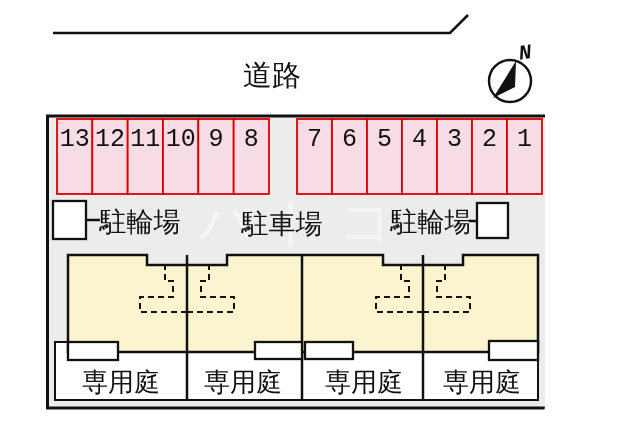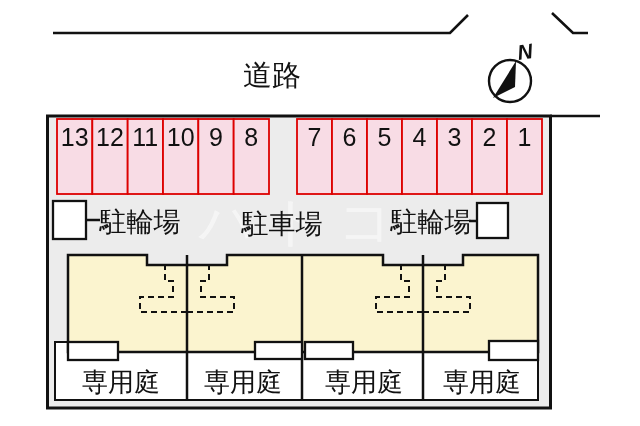--- a/index.html
+++ b/index.html
@@ -1,17 +1,17 @@
 <!DOCTYPE html>
 <html><head>
 <meta charset="utf-8">
 <style>
   html,body{margin:0;padding:0;background:#fff;}
-  #stage{position:relative;width:640px;height:426px;background:#ffffff;overflow:hidden;
-         font-family:Liberation Sans, sans-serif;border-radius:21px;}
+  #stage{position:relative;width:545px;height:426px;background:#ffffff;overflow:hidden;
+         font-family:Liberation Mono, monospace;border-radius:21px;}
   svg{position:absolute;left:0;top:0;}
   .site{fill:#ececec;stroke:#111;stroke-width:3;}
   .stall{fill:#f8dce5;stroke:#dd0000;stroke-width:1.8;}
   .stallnum{font-size:25px;fill:#111;text-anchor:middle;}
   .jlabel{font-size:27px;fill:#111;text-anchor:middle;}
   .building{fill:#fbf4cf;stroke:#111;stroke-width:2.5;}
   .divider{stroke:#111;stroke-width:2.5;}
   .whitebox{fill:#ffffff;stroke:#111;stroke-width:2.3;}
   .garden{fill:#ffffff;stroke:#111;stroke-width:2;}
   .dashpath{fill:none;stroke:#111;stroke-width:2;stroke-dasharray:6 4;}

